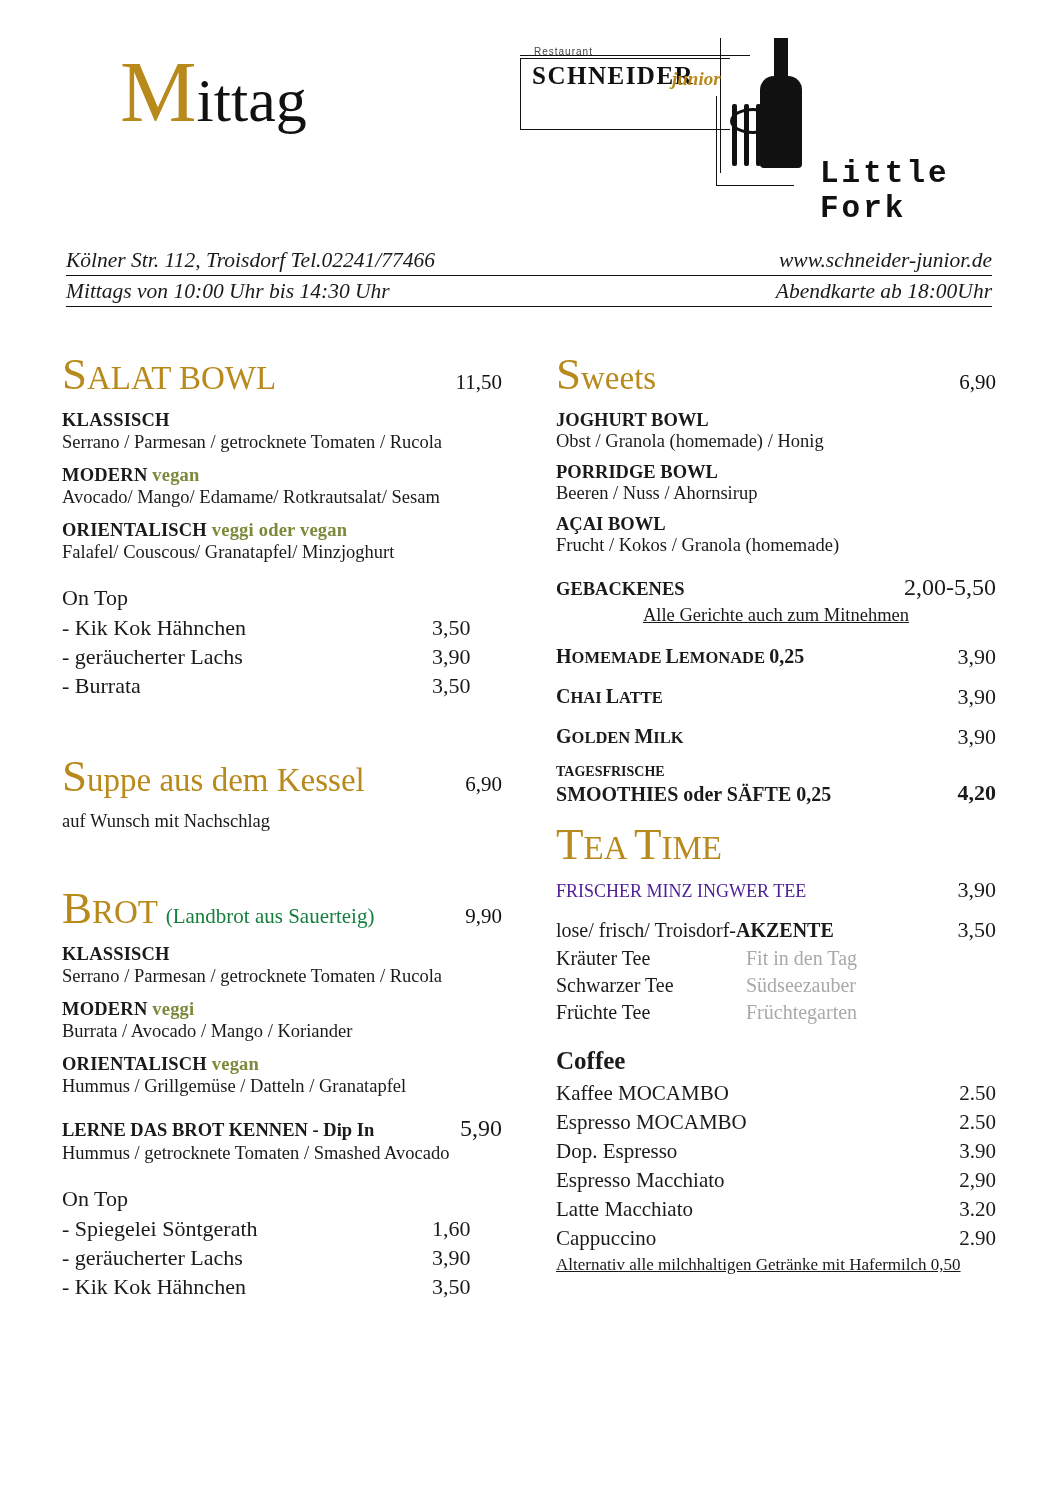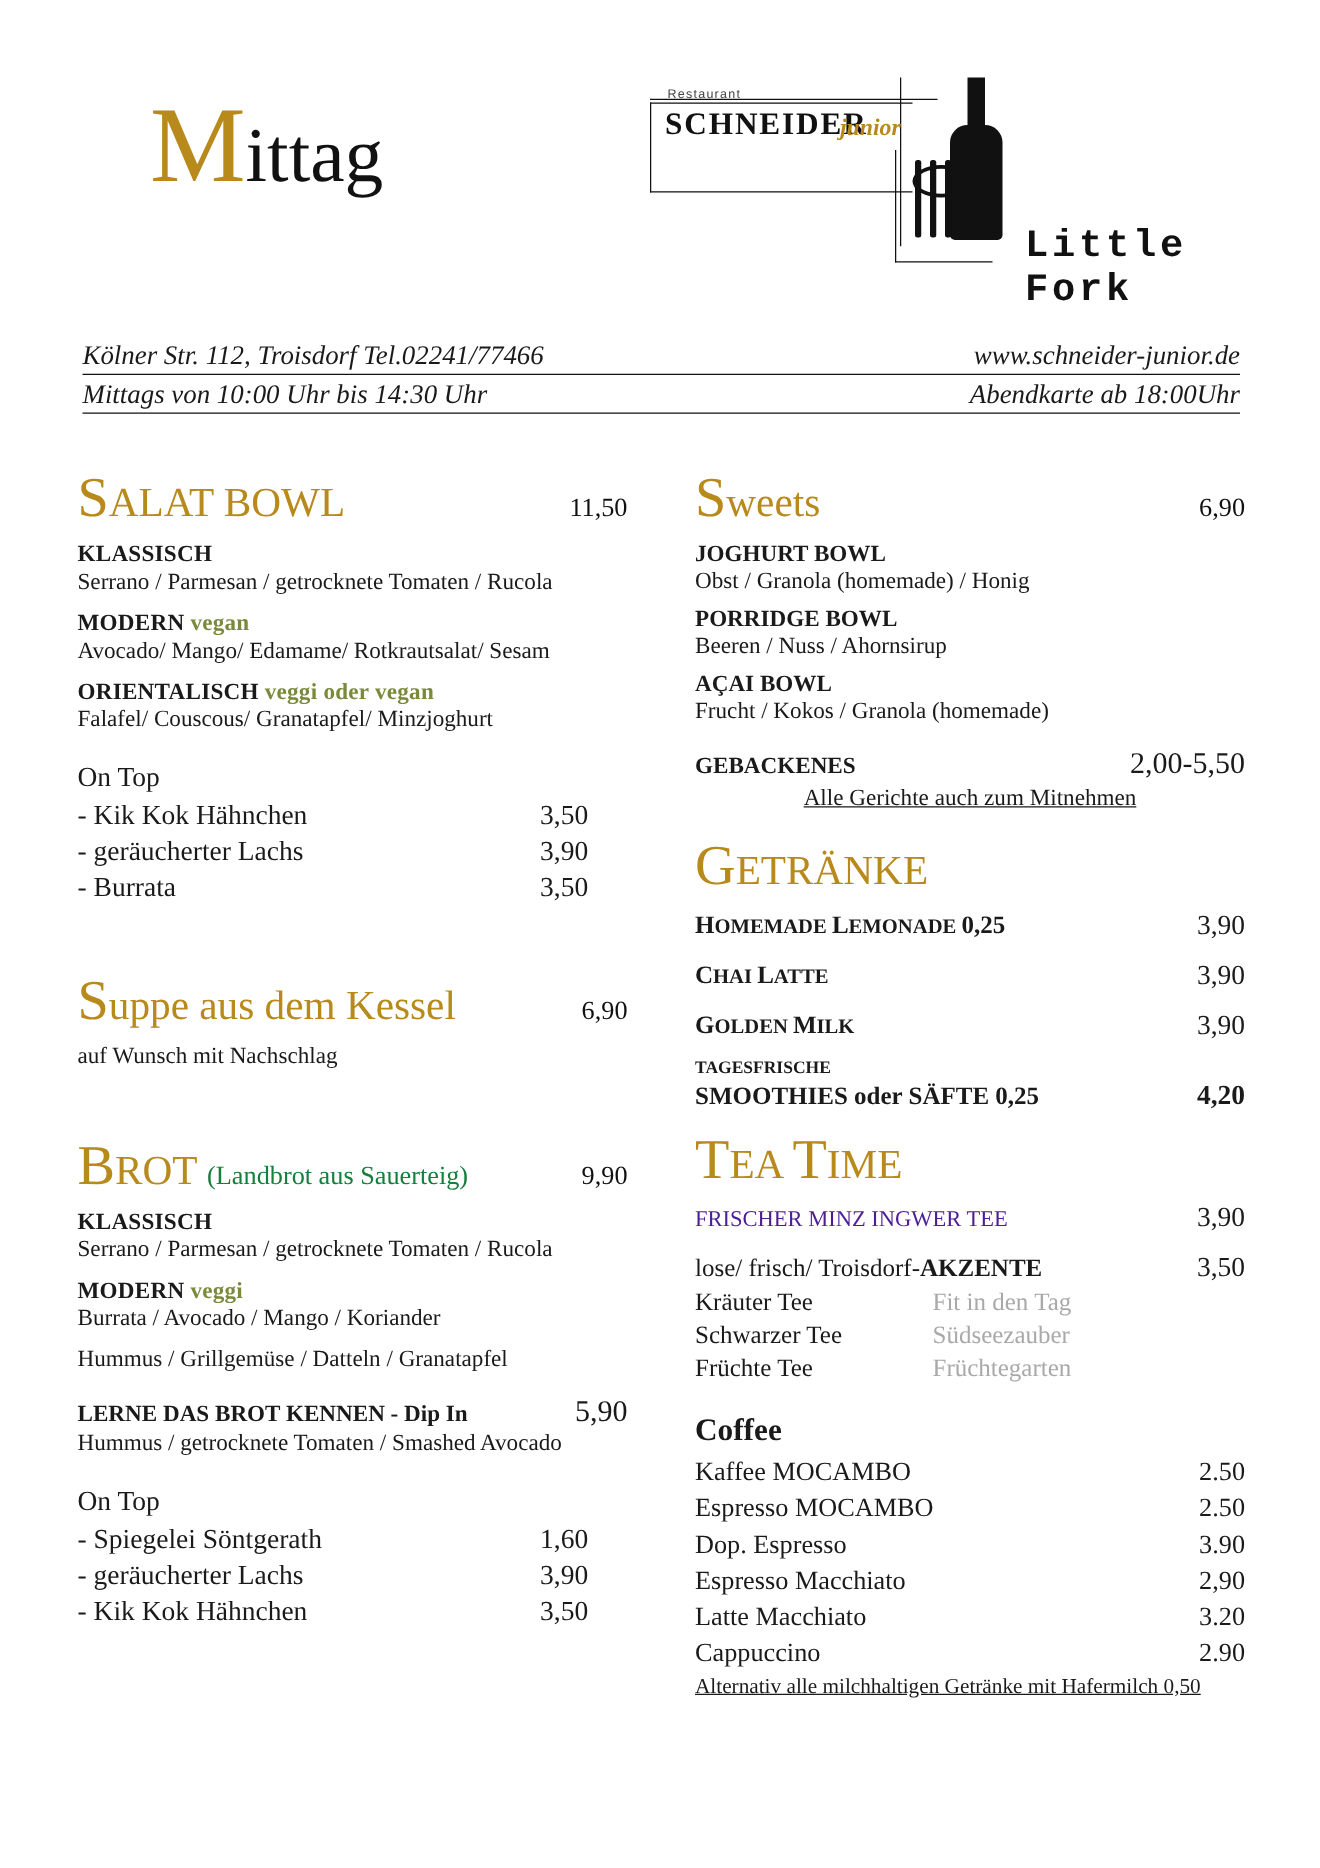--- a/index.html
+++ b/index.html
@@ -9,21 +9,21 @@
     height: 1494px;
     background: #ffffff;
     font-family: "Liberation Serif", serif;
     color: #1a1a1a;
     position: relative;
     overflow: hidden;
   }
   .page { position: relative; width: 1056px; height: 1494px; padding: 0; }
 
   
-  .header { position: relative; height: 220px; margin-top: 24px; }
+  .header { position: relative; height: 220px; }
   .title-mittag {
     position: absolute;
     left: 120px; top: 58px;
     font-family: "Liberation Serif", serif;
     font-size: 62px;
     letter-spacing: 0px;
     color: #111;
   }
   .title-mittag .cap {
     font-size: 86px;
@@ -244,20 +244,21 @@
 
         <div class="item">
           <div class="item-name">KLASSISCH</div>
           <div class="item-desc">Serrano / Parmesan / getrocknete Tomaten / Rucola</div>
         </div>
         <div class="item">
           <div class="item-name"><span>MODERN</span> <span class="veg">veggi</span></div>
           <div class="item-desc">Burrata / Avocado / Mango / Koriander</div>
         </div>
         <div class="item">
+          <div class="item-name"><span>ORIENTALISCH</span> <span class="veg">vegan</span></div>
           <div class="item-desc">Hummus / Grillgemüse / Datteln / Granatapfel</div>
         </div>
 
         <div class="row-bold">
           <span>LERNE DAS BROT KENNEN - Dip In</span>
           <span class="p">5,90</span>
         </div>
         <div class="item-desc">Hummus / getrocknete Tomaten / Smashed Avocado</div>
 
         <div class="ontop-title">On Top</div>
@@ -300,23 +301,20 @@
         <div class="row-bold">
           <span>GEBACKENES</span>
           <span class="p">2,00-5,50</span>
         </div>
         <div class="center-underline">Alle Gerichte auch zum Mitnehmen</div>
       </div>
 
       <div class="gap-sm"></div>
 
       <div>
-        <div class="sec-head">
-          <div class="sec-title"><span class="cap">G</span><span>ETRÄNKE</span></div>
-        </div>
 
         <div class="drink-row">
           <span class="drink-name"><span class="sc">H</span><span class="lc">OMEMADE </span><span class="sc">L</span><span class="lc">EMONADE </span><span class="sc">0,25</span></span>
           <span class="drink-price">3,90</span>
         </div>
         <div class="drink-row">
           <span class="drink-name"><span class="sc">C</span><span class="lc">HAI </span><span class="sc">L</span><span class="lc">ATTE</span></span>
           <span class="drink-price">3,90</span>
         </div>
         <div class="drink-row">

